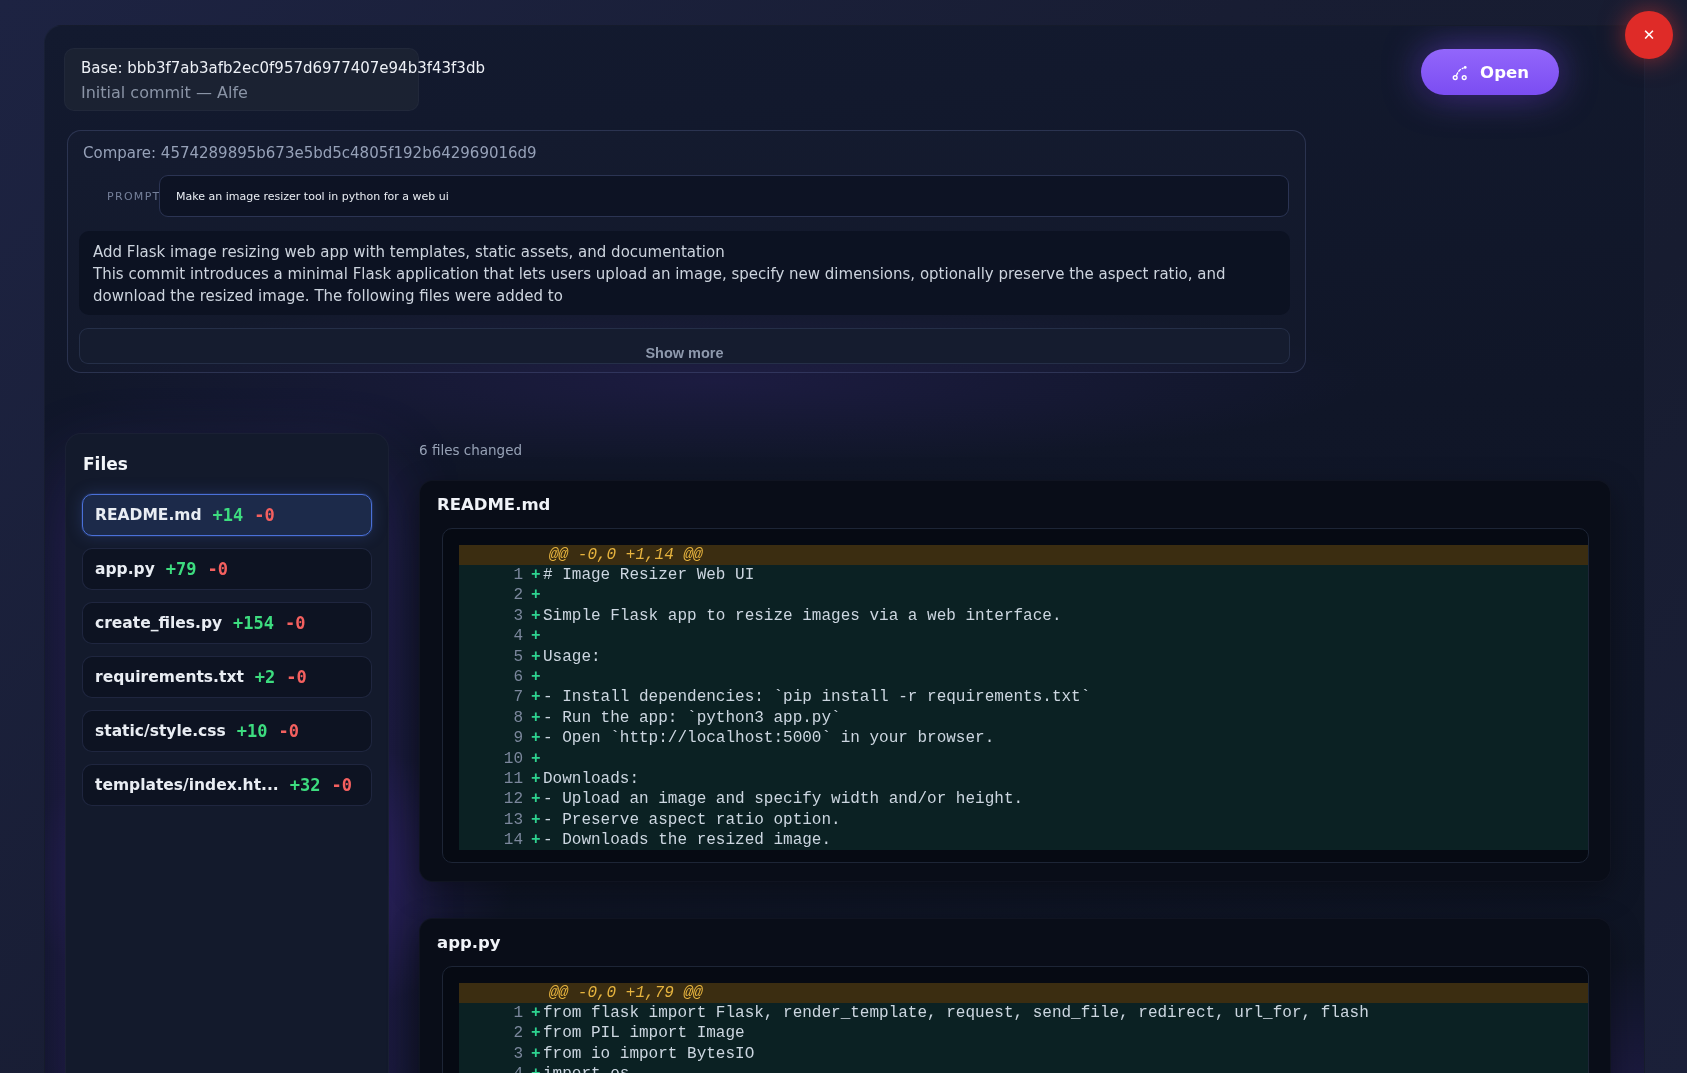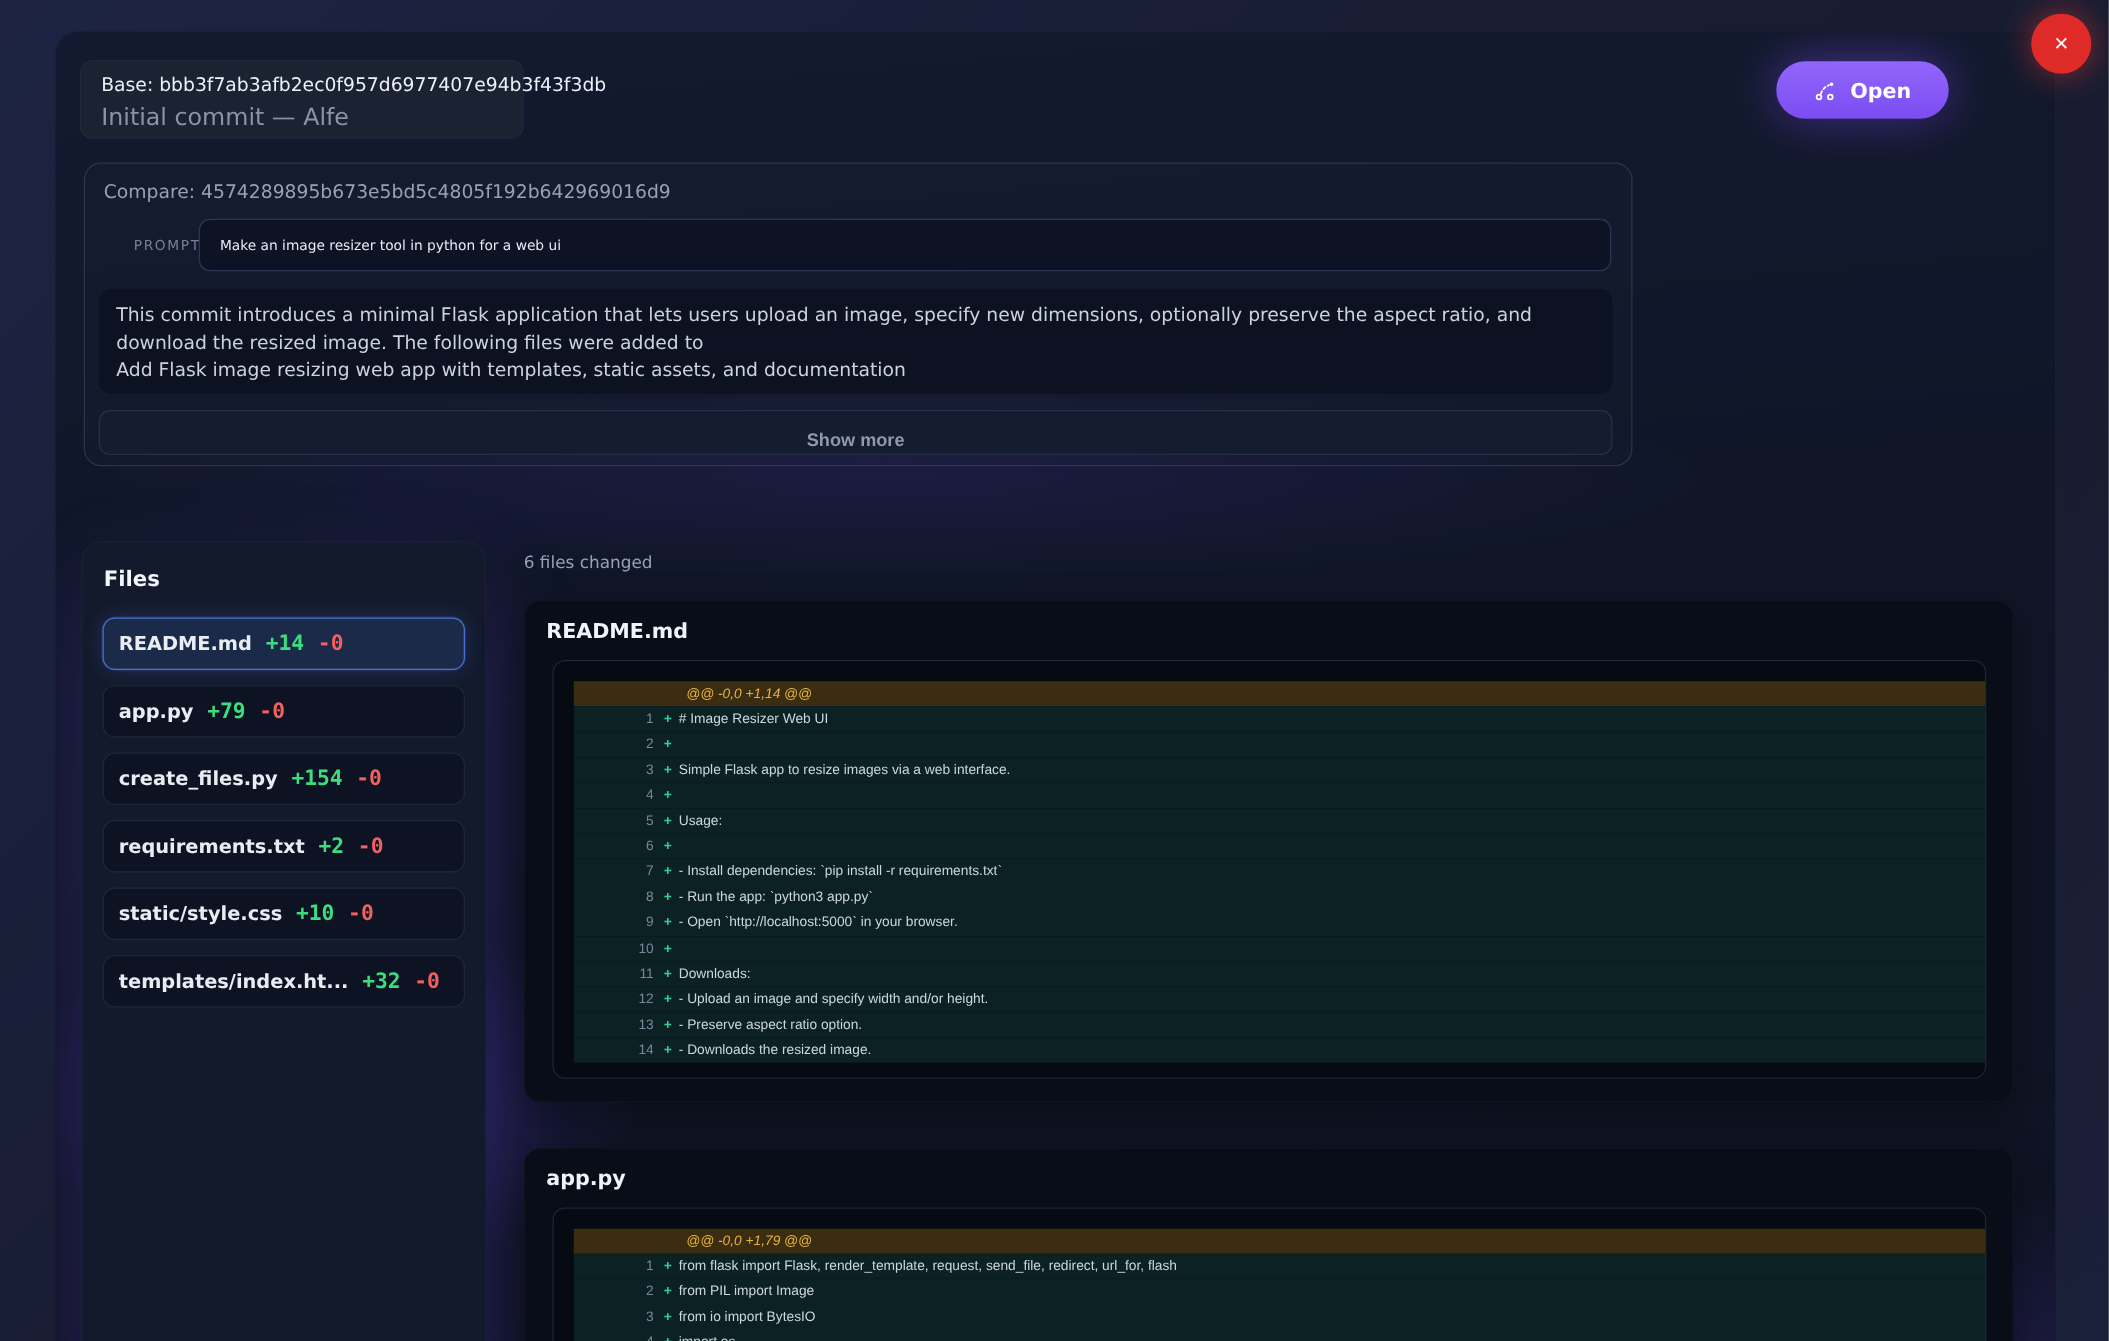--- a/index.html
+++ b/index.html
@@ -23,21 +23,21 @@
     background:radial-gradient(ellipse at center,rgba(112,62,235,0.12),transparent 70%);}
   .glow-corner{left:1320px;top:930px;width:560px;height:260px;
     background:radial-gradient(ellipse at center,rgba(112,62,235,0.14),transparent 70%);}
   
   .base-chip{
     position:absolute;left:19px;top:22px;width:355px;height:63px;z-index:2;
     background:#1b2232;border:1px solid rgba(148,163,210,0.05);border-radius:10px;
     padding:10px 16px;box-sizing:border-box;
   }
   .base-title{font-size:15px;font-weight:normal;color:#edf0f6;white-space:nowrap;}
-  .base-sub{font-size:19px;color:#8a94a6;margin-top:6px;}
+  .base-sub{font-size:16px;color:#8a94a6;margin-top:6px;}
   .merge-btn{
     position:absolute;left:1376px;top:23px;width:138px;height:46px;z-index:2;
     border:none;border-radius:24px;cursor:pointer;
     background:linear-gradient(180deg,#9266fb 0%,#7b4df2 100%);
     box-shadow:0 0 36px rgba(124,77,242,0.55),0 4px 14px rgba(0,0,0,0.35);
     display:flex;align-items:center;justify-content:center;gap:10px;
     color:#ffffff;font-weight:bold;font-size:16.5px;font-family:inherit;
   }
   .close-btn{
     position:absolute;left:1625px;top:11px;width:48px;height:48px;z-index:10;
@@ -101,21 +101,21 @@
     background:#090d18;border:1px solid rgba(148,163,210,0.05);border-radius:14px;
     box-shadow:0 10px 30px rgba(0,0,0,0.35);overflow:hidden;
   }
   .diff-card + .diff-card{margin-top:36px;}
   .diff-file-title{margin:14px 0 0 17px;font-size:16.5px;color:#f0f3f8;font-weight:bold;}
   .diff-inner{
     position:absolute;left:22px;top:47px;width:1147px;height:335px;box-sizing:border-box;
     background:#060a13;border:1px solid #1d2536;border-radius:10px;
     padding:16px 0 0 16px;overflow:hidden;
   }
-  .diff-body{width:1132px;font-family:Liberation Sans, sans-serif;font-size:11px;}
+  .diff-body{width:1132px;font-family:Liberation Mono, monospace;font-size:16px;}
   .hunk-row{
     height:20px;line-height:20px;background:#3b2d11;color:#e6b33e;
     font-style:italic;padding-left:90px;box-sizing:border-box;white-space:pre;
   }
   .code-row{height:20.4px;line-height:20.4px;background:#0b2123;display:flex;}
   .code-row .num{width:64px;text-align:right;color:#7b879c;flex:none;}
   .code-row .plus{width:10px;margin-left:8px;color:#2ed390;flex:none;font-weight:bold;}
   .code-row .code{color:#ccd6e0;white-space:pre;margin-left:2px;}
   .merge-icon{flex:none;display:block;}
 </style>
@@ -142,22 +142,22 @@
     <span>Open</span>
   </button>
 
   <div class="compare-card">
     <div class="compare-title">Compare: 4574289895b673e5bd5c4805f192b642969016d9</div>
     <div class="prompt-row">
       <span class="prompt-label">PROMPT</span>
       <input class="prompt-input" type="text" value="Make an image resizer tool in python for a web ui" style="">
     </div>
     <div class="desc-box">
+      <p>Add Flask image resizing web app with templates, static assets, and documentation</p>
       <p>This commit introduces a minimal Flask application that lets users upload an image, specify new dimensions, optionally preserve the aspect ratio, and download the resized image. The following files were added to</p>
-      <p>Add Flask image resizing web app with templates, static assets, and documentation</p>
     </div>
     <button class="show-more">
       <span>Show more</span>
     </button>
   </div>
 
   <div class="files-panel">
     <h2 class="files-title">Files</h2>
     <div id="file-list">
         <div class="file-item selected">

